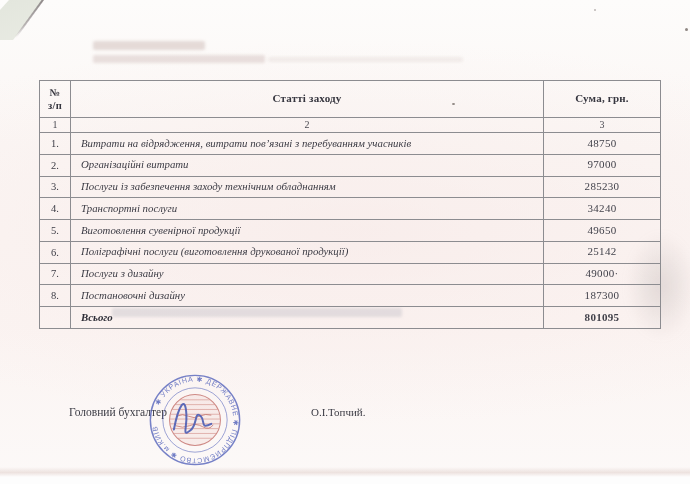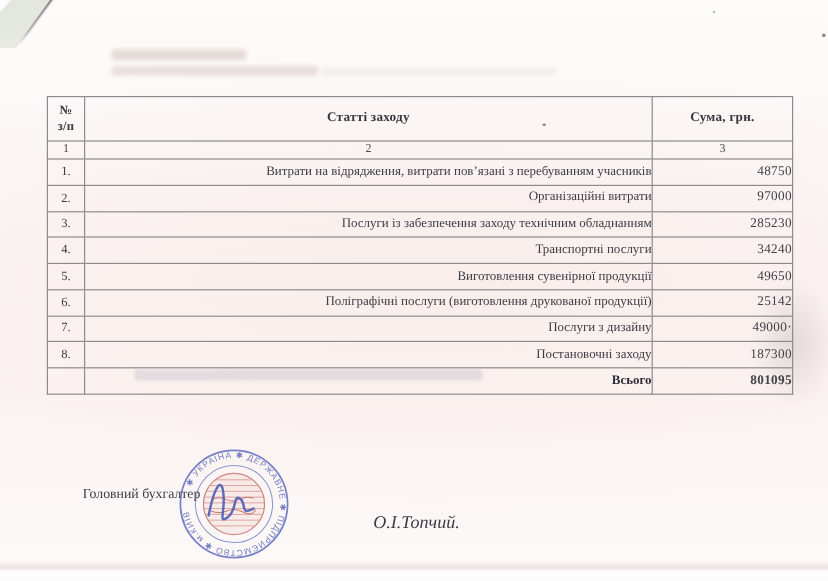--- a/index.html
+++ b/index.html
@@ -50,26 +50,26 @@
   }
   .expenses col.cw1{width:31px;} .expenses col.cw2{width:473px;} .expenses col.cw3{width:117px;}
   .expenses th,.expenses td{border:1px solid #8c8c90;padding:0;vertical-align:middle;line-height:1.25;}
   .expenses thead tr.hdr{height:37px;}
   .expenses th{font-weight:bold;font-size:11px;text-align:center;letter-spacing:.2px;color:#36363f;}
   .expenses th .two{line-height:1.25;font-size:10.5px;}
   .expenses tr.idx{height:15px;}
   .expenses tr.idx td{font-size:10px;text-align:center;color:#4a4a52;}
   .expenses tbody tr{height:21.75px;}
   .expenses td.c1{text-align:center;font-size:10.5px;}
-  .expenses td.c2{text-align:right;padding-left:10px;font-size:10.8px;}
-  .expenses td.c3{text-align:right;font-size:11px;letter-spacing:.3px;color:#42424b;}
+  .expenses td.c2{text-align:left;padding-left:10px;font-size:10.8px;font-style:italic;}
+  .expenses td.c3{text-align:center;font-size:11px;letter-spacing:.3px;color:#42424b;}
   .expenses .b{font-weight:bold;color:#2d2d36;}
 
   .footer-role{position:absolute;left:45px;top:406px;font-size:11.5px;color:#3b3b44;z-index:2;margin-left:24px;}
-  .footer-name{position:absolute;left:311px;top:428px;font-size:15px;color:#3b3b44;z-index:2;font-style:italic;}
+  .footer-name{position:absolute;left:311px;top:406px;font-size:11px;color:#3b3b44;z-index:2;}
 
   svg.stamp{position:absolute;left:146px;top:372px;width:98px;height:96px;z-index:5;opacity:.9;}
 </style>
 </head>
 <body>
 
 <div class="scan">
 
   <div class="fold"></div>
   <div class="crease"></div>
@@ -135,21 +135,21 @@
       <td class="c2">Поліграфічні послуги (виготовлення друкованої продукції)</td>
       <td class="c3">25142</td>
     </tr>
         <tr>
       <td class="c1">7.</td>
       <td class="c2">Послуги з дизайну</td>
       <td class="c3">49000·</td>
     </tr>
         <tr>
       <td class="c1">8.</td>
-      <td class="c2">Постановочні заходу</td>
+      <td class="c2">Постановочні дизайну</td>
       <td class="c3">187300</td>
     </tr>
         <tr>
       <td class="c1"></td>
       <td class="c2 b">Всього</td>
       <td class="c3 b">801095</td>
     </tr>
       </tbody>
   </table>
 

